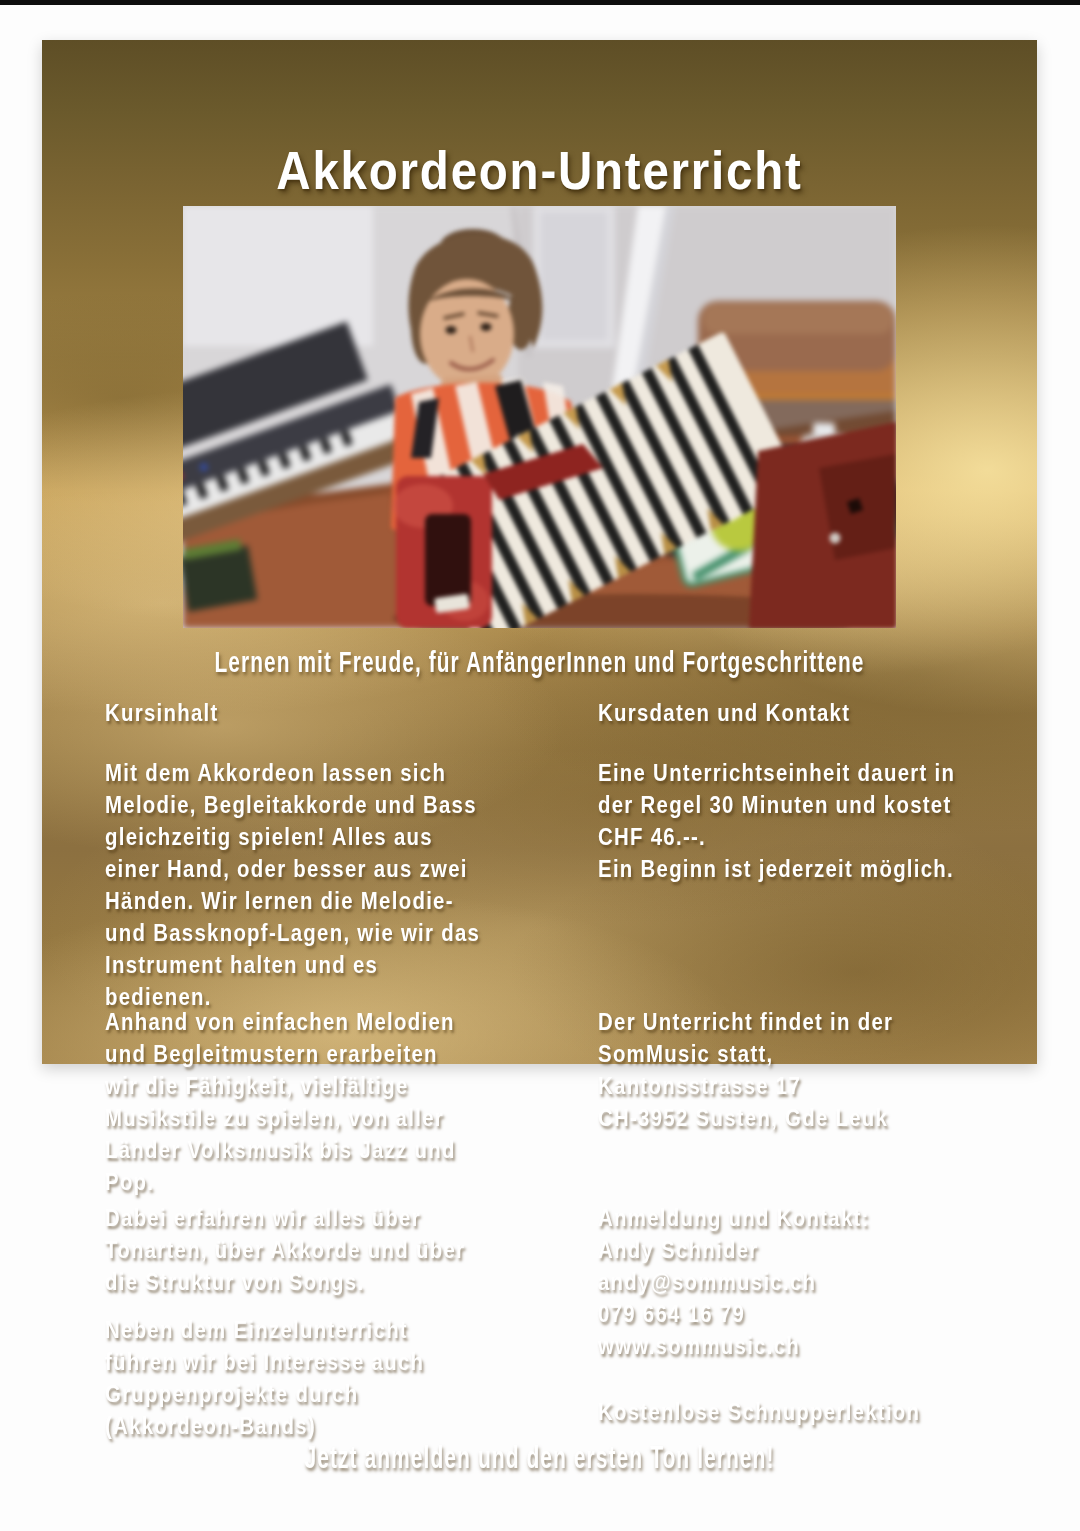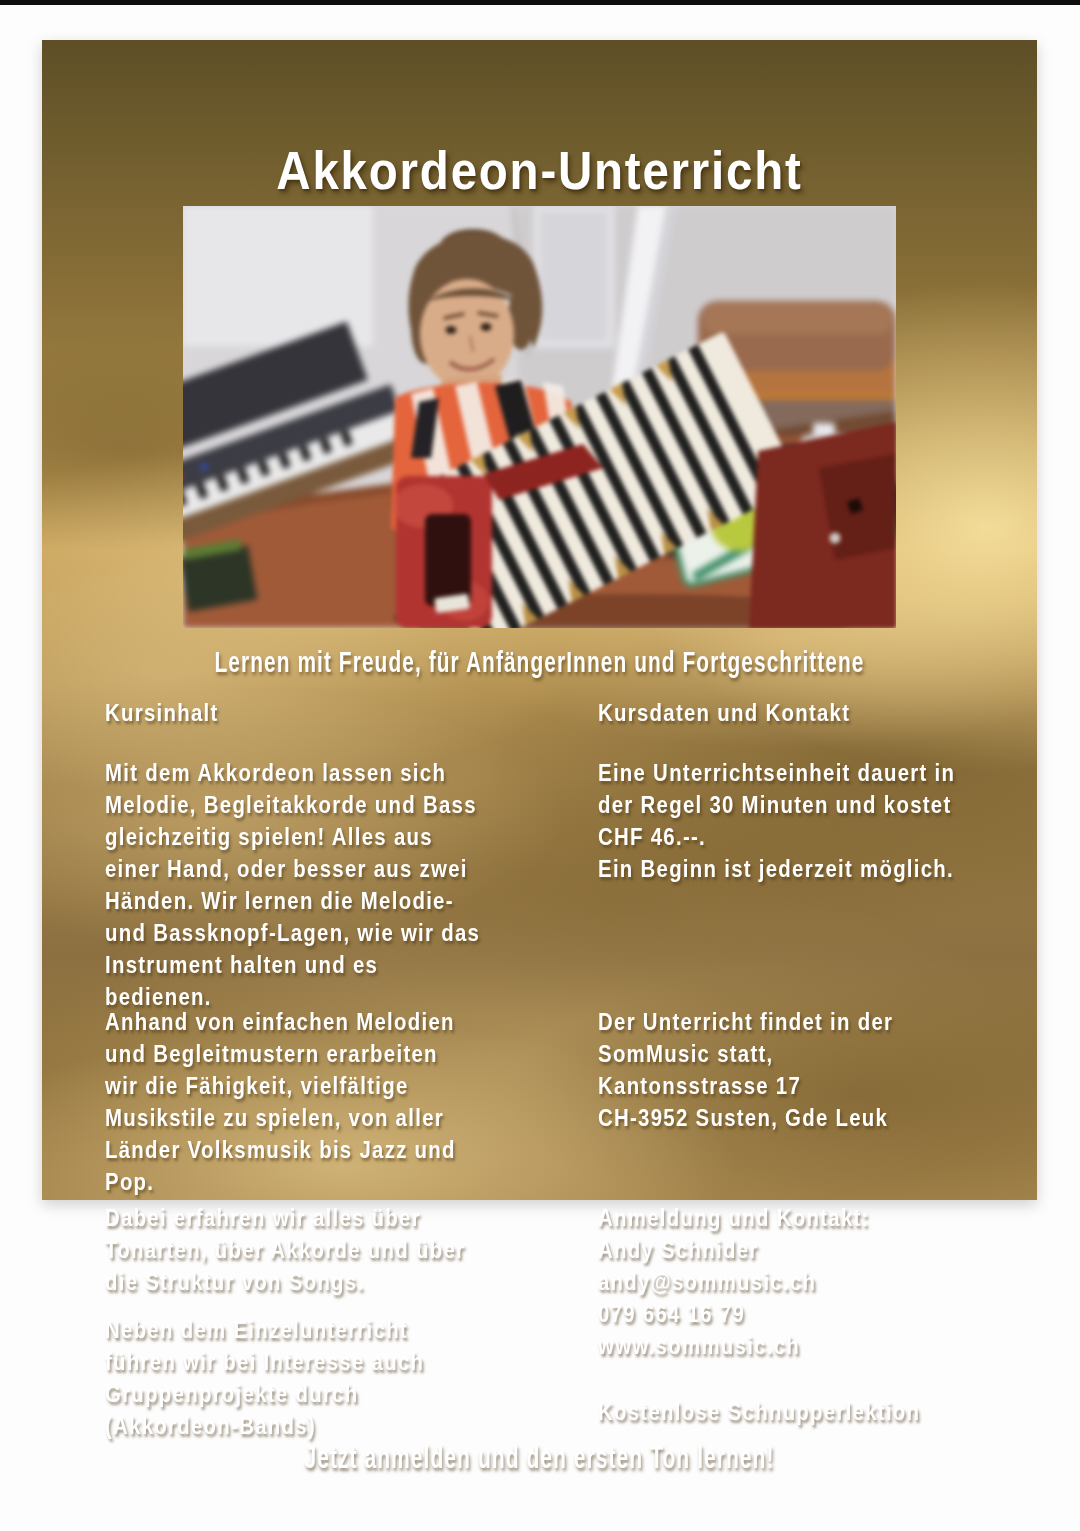--- a/index.html
+++ b/index.html
@@ -4,21 +4,21 @@
 <style>
   html,body { margin:0; padding:0; }
   body { background:#ffffff; }
   .page {
     position:relative; width:1080px; height:1531px;
     background:#fdfdfd; overflow:hidden;
     font-family:"Liberation Sans", sans-serif;
   }
   .topbar { position:absolute; left:0; top:0; width:100%; height:5px; background:#0e0e0e; }
   .panel {
-    position:absolute; left:42px; top:40px; width:995px; height:1160px;
+    position:absolute; left:42px; top:40px; width:995px; height:1024px;
     box-shadow:0 5px 14px rgba(0,0,0,0.18);
     background:
       radial-gradient(ellipse 520px 340px at 95% 42%, rgba(255,236,170,0.80), rgba(250,220,150,0.30) 48%, rgba(250,220,150,0) 72%),
       radial-gradient(ellipse 700px 190px at 30% 45.5%, rgba(246,221,164,0.55), rgba(246,221,164,0) 65%),
       radial-gradient(ellipse 620px 170px at 12% 55%, rgba(238,210,150,0.50), rgba(238,210,150,0) 66%),
       radial-gradient(ellipse 520px 160px at 75% 52%, rgba(242,214,155,0.42), rgba(242,214,155,0) 66%),
       radial-gradient(ellipse 430px 150px at 8% 35%, rgba(110,88,40,0.45), rgba(110,88,40,0) 70%),
       radial-gradient(ellipse 620px 230px at 88% 62%, rgba(105,82,38,0.55), rgba(105,82,38,0) 70%),
       radial-gradient(ellipse 520px 200px at 18% 67%, rgba(236,206,146,0.40), rgba(236,206,146,0) 66%),
       radial-gradient(ellipse 500px 180px at 58% 74%, rgba(128,100,48,0.45), rgba(128,100,48,0) 70%),

